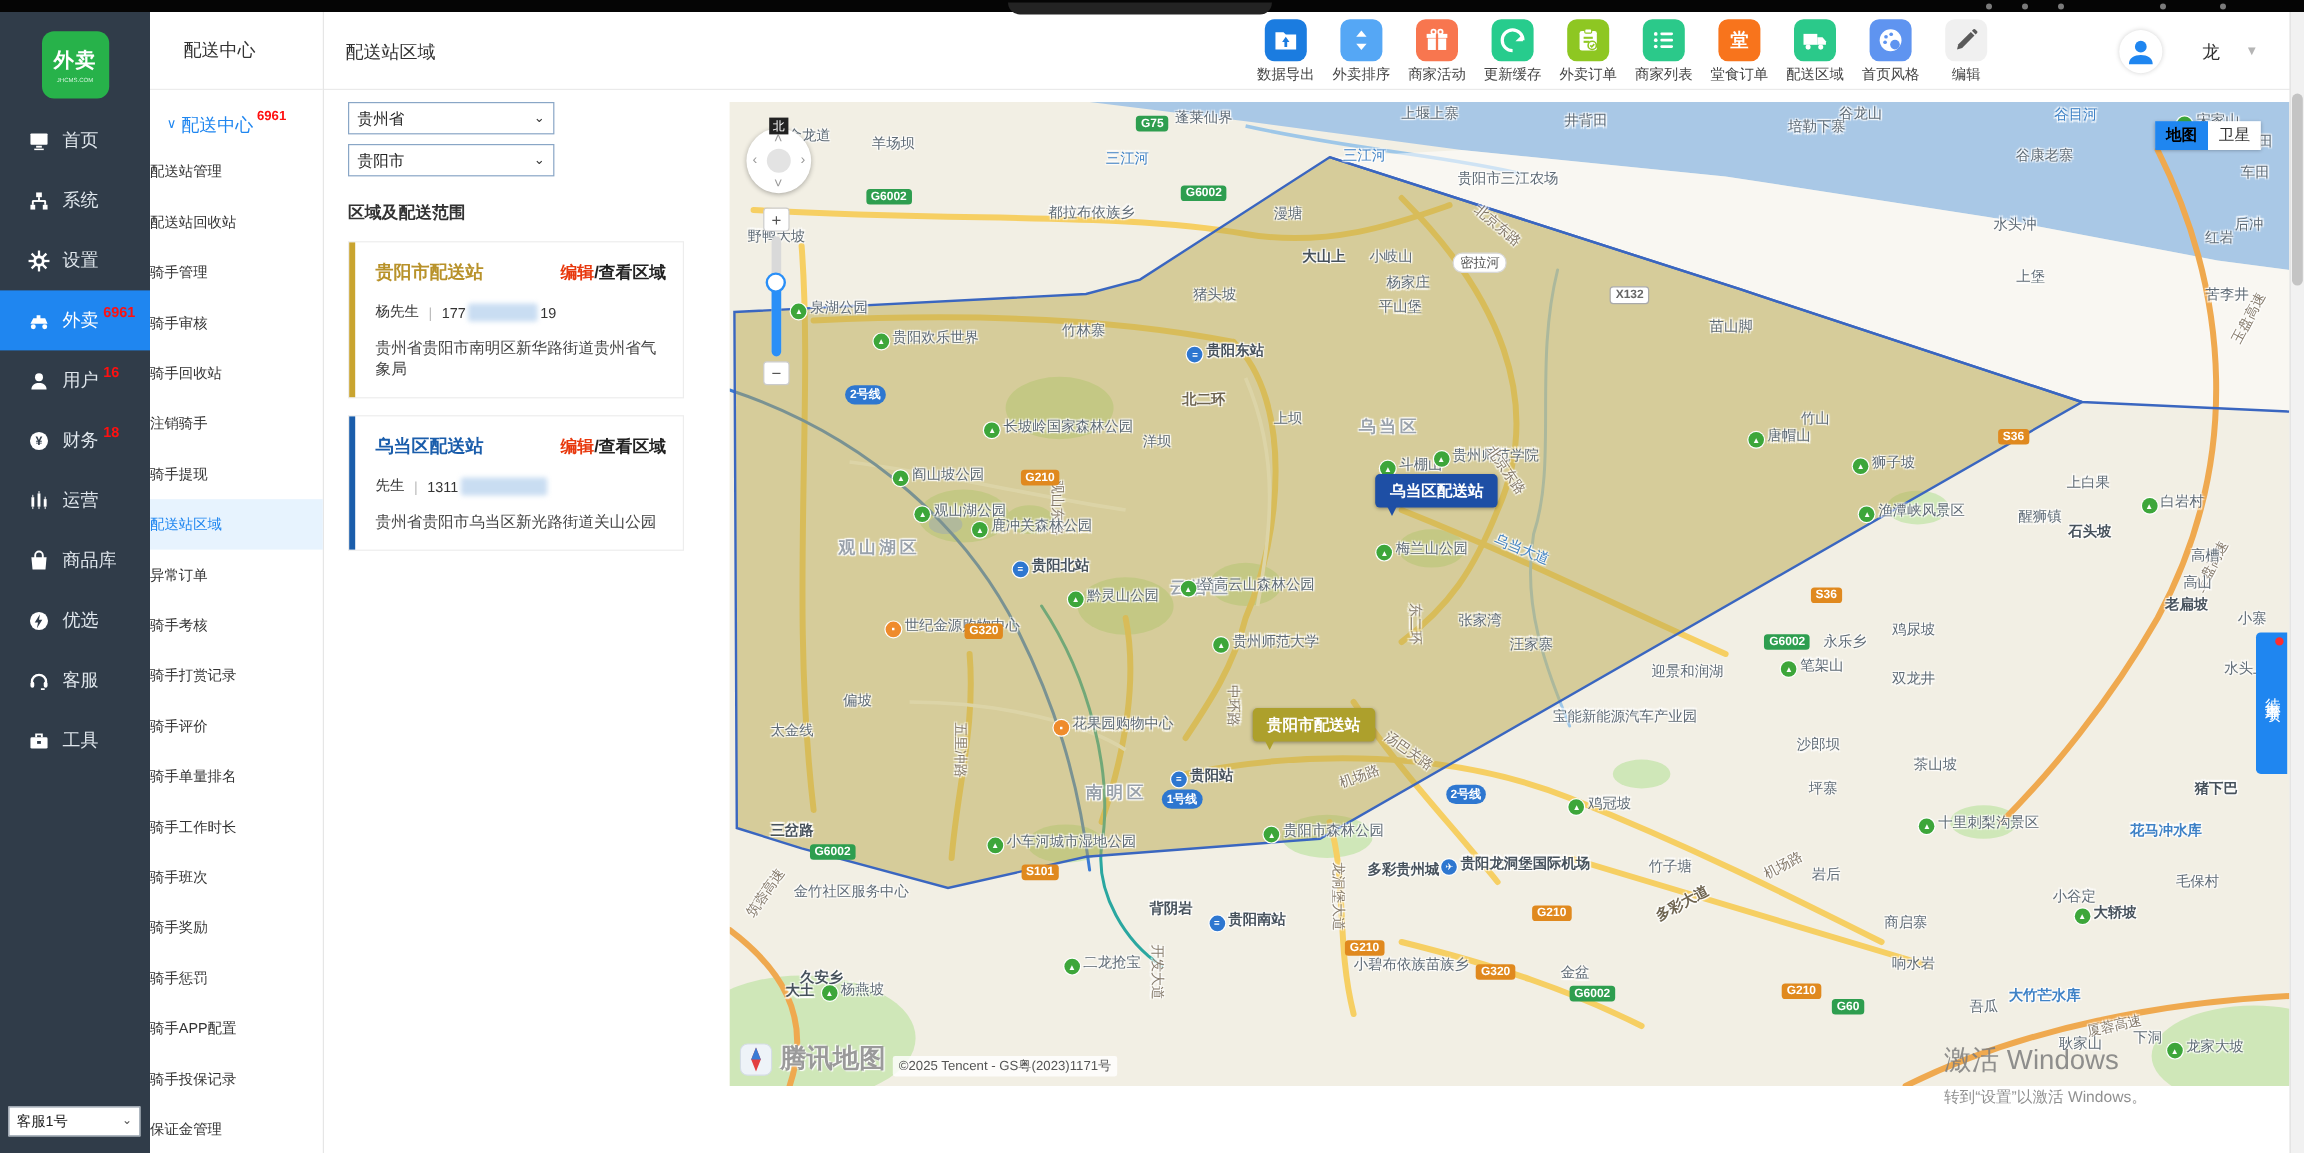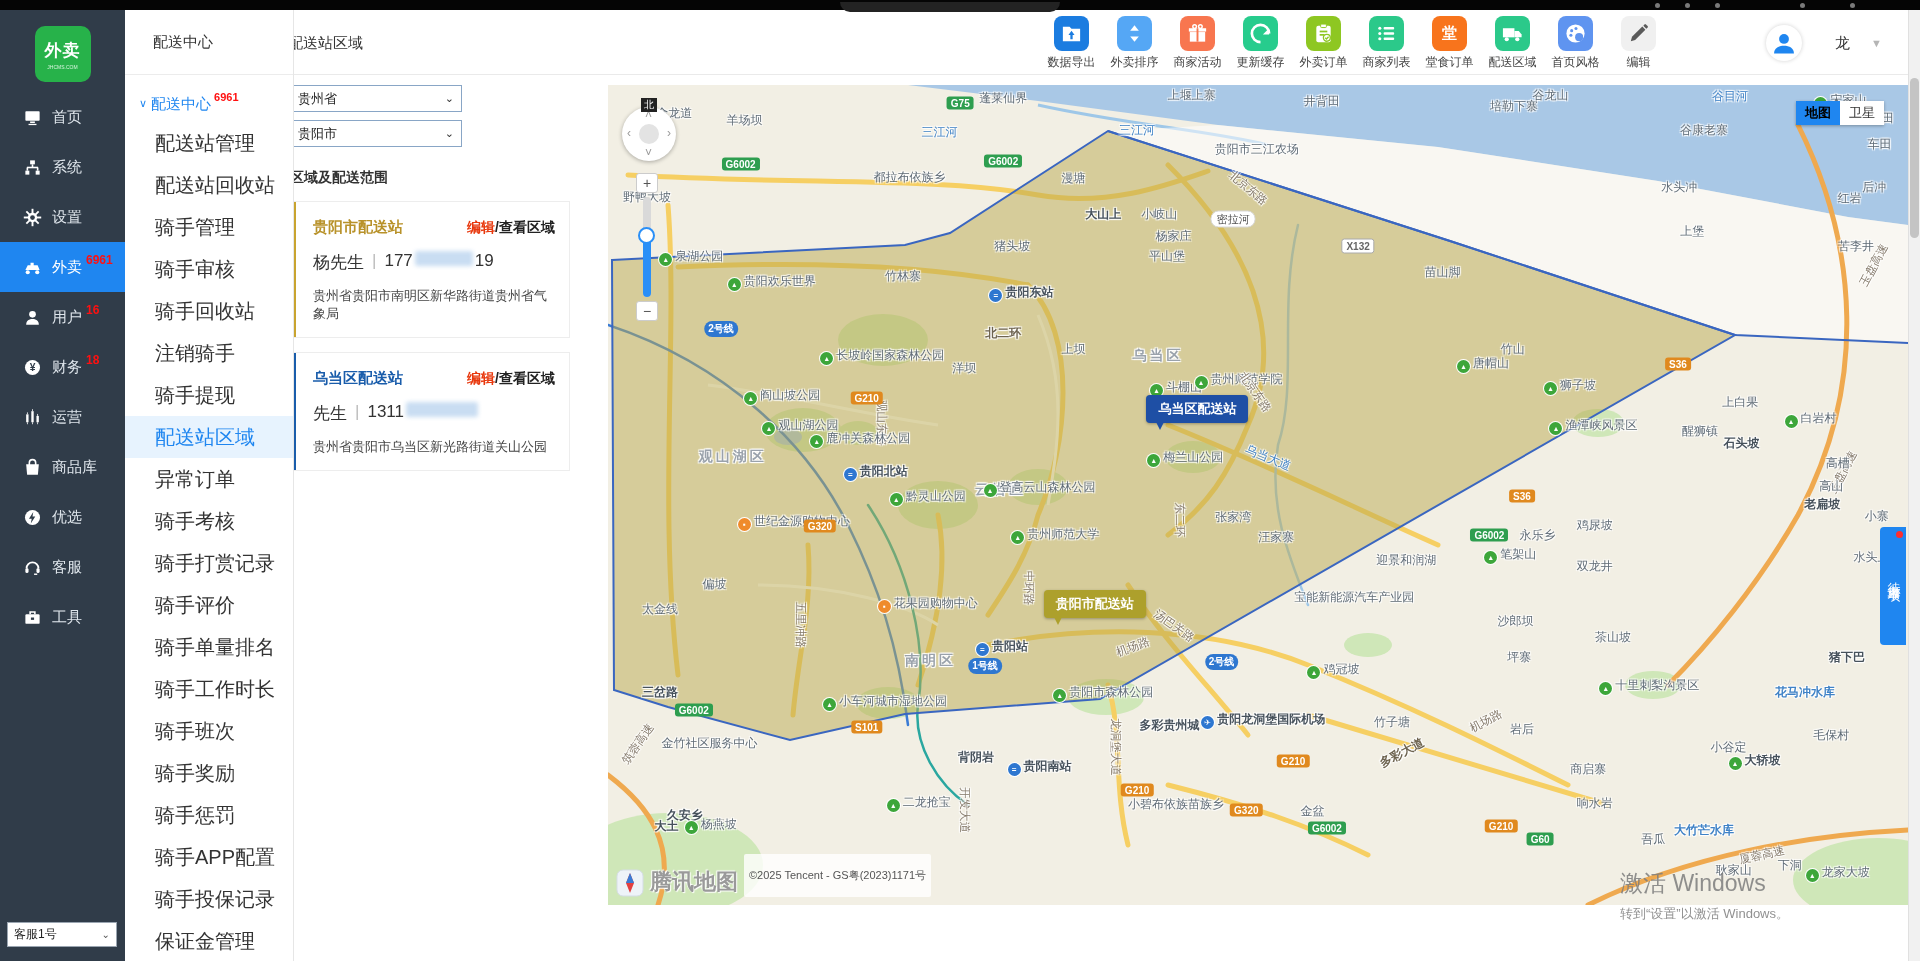--- a/index.html
+++ b/index.html
@@ -13,26 +13,26 @@
   .logo{width:56px;height:56px;margin:16px auto 10px;background:#27b24a;border-radius:10px;display:flex;flex-direction:column;align-items:center;justify-content:center;}
   .logo .lt{color:#fff;font-weight:bold;font-size:17px;letter-spacing:1px;}
   .logo .ls{color:#d7f5de;font-size:5px;margin-top:2px;}
   .sbitem{position:relative;height:50px;display:flex;align-items:center;padding-left:22px;cursor:pointer;color:#dfe6ec;font-size:15px;}
   .sbitem.active{background:#1f86f0;color:#fff;}
   .sbicon{width:20px;height:20px;margin-right:10px;display:inline-flex;align-items:center;justify-content:center;}
   .sbicon svg{width:19px;height:19px;}
   .sbbadge{color:#ff1010;font-weight:bold;font-size:12px;margin-left:4px;position:relative;top:-7px;}
   .footsel{position:absolute;left:7px;bottom:14px;width:110px;height:25px;background:#fff;border:1px solid #9aa5b1;font-size:12px;color:#222;display:flex;align-items:center;padding:0 6px;justify-content:space-between;}
   
-  #submenu{position:absolute;left:125px;top:10px;width:169px;height:951px;background:#fff;border-right:1px solid #e6e6e6;z-index:29;}
+  #submenu{position:absolute;left:125px;top:10px;width:145px;height:951px;background:#fff;border-right:1px solid #e6e6e6;z-index:29;}
   .smtitle{height:65px;display:flex;align-items:center;padding-left:28px;font-size:15px;color:#333;border-bottom:1px solid #ececec;}
   .smgroup{display:flex;align-items:flex-start;padding:20px 0 8px 14px;font-size:15px;color:#1f86f0;cursor:pointer;}
   .smgroup .chev{margin-right:4px;font-size:11px;position:relative;top:2px;color:#1f86f0;}
   .smgroup .gbadge{color:#ff1010;font-weight:bold;font-size:11px;margin-left:3px;position:relative;top:-4px;}
-  .smitem{height:42px;display:flex;align-items:center;padding-left:30px;font-size:20px;color:#333;cursor:pointer;}
+  .smitem{height:42px;display:flex;align-items:center;font-size:12px;color:#333;cursor:pointer;}
   .smitem.active{background:#e7f3fe;color:#1f86f0;}
   
   #mainhead{position:absolute;left:270px;top:10px;width:1650px;height:65px;background:#fff;border-bottom:1px solid #eaeaea;z-index:28;}
   .ptitle{position:absolute;left:18px;top:24px;font-size:15px;color:#333;}
   #tools{position:absolute;right:250px;top:6px;display:flex;}
   .tool{width:63px;display:flex;flex-direction:column;align-items:center;cursor:pointer;}
   .ticon{width:35px;height:35px;border-radius:8px;display:flex;align-items:center;justify-content:center;}
   .ticon svg{width:23px;height:23px;}
   .ticon .dchar{color:#fff;font-weight:bold;font-size:15px;}
   .tlabel{font-size:12px;color:#444;margin-top:3px;white-space:nowrap;}
@@ -44,21 +44,21 @@
   .sel{width:172px;height:27px;border:1px solid #89a6c6;background:#fff;font-size:13px;color:#222;display:flex;align-items:center;justify-content:space-between;padding:0 7px;cursor:pointer;}
   .sel+.sel{margin-top:8px;}
   .sel .caret{font-size:11px;color:#333;}
   .secttl{font-size:14px;font-weight:bold;color:#333;margin:22px 0 14px;}
   .card{position:relative;border:1px solid #ededed;background:#fff;padding:16px 14px 14px 22px;margin-bottom:14px;}
   .card .bar{position:absolute;left:0;top:0;bottom:0;width:5px;}
   .card .trow{display:flex;justify-content:space-between;align-items:center;}
   .card .cname{font-weight:bold;font-size:15px;}
   .card .links{font-size:14px;font-weight:bold;color:#222;cursor:pointer;}
   .card .links .ed{color:#e8380d;}
-  .card .crow{margin-top:14px;font-size:17px;color:#333;display:flex;align-items:flex-start;}
+  .card .crow{margin-top:14px;font-size:12px;color:#333;display:flex;align-items:flex-end;}
   .card .sep{color:#bbb;margin:0 8px;}
   .blur{display:inline-block;height:15px;border-radius:2px;background:#c9ddf2;filter:blur(2px);margin:0 2px;}
   .card .addr{margin-top:13px;font-size:13px;color:#444;}
   
   #map{position:absolute;left:608px;top:85px;width:1300px;height:820px;background:#f2efe4;overflow:hidden;z-index:10;}
   #map svg.base{position:absolute;left:0;top:0;}
   .mlb{position:absolute;font-size:12px;color:#5f6b76;white-space:nowrap;transform:translate(-50%,-50%);text-shadow:1px 1px 1px #fff,-1px -1px 1px #fff,1px -1px 1px #fff,-1px 1px 1px #fff;z-index:5;}
   .mlb.pb{font-weight:bold;color:#47525c;}
   .mlb.d{font-size:14px;color:#9aa2ab;font-weight:bold;letter-spacing:3px;}
   .mlb.w{color:#3f82c6;}
@@ -85,21 +85,21 @@
   .zslider{position:absolute;left:28px;top:88px;width:22px;z-index:12;}
   .zbtn{width:22px;height:20px;background:#fff;border:1px solid #ccc;text-align:center;line-height:18px;font-size:14px;color:#555;cursor:pointer;border-radius:3px;}
   .ztrack{position:relative;width:8px;height:100px;margin:4px auto;background:#d9d9d9;border-radius:4px;}
   .ztrack .fill{position:absolute;left:0;bottom:0;width:8px;height:62px;background:#2a8ff7;border-radius:4px;}
   .zknob{position:absolute;left:-5px;top:30px;width:17px;height:17px;border-radius:50%;background:#fff;border:2px solid #2a8ff7;cursor:pointer;}
   .mtype{position:absolute;right:24px;top:16px;z-index:12;display:flex;box-shadow:0 1px 3px rgba(0,0,0,.3);}
   .mtbtn{padding:3px 9px;font-size:13px;cursor:pointer;background:#fff;color:#333;}
   .mtbtn.on{background:#1f86f0;color:#000000;font-weight:bold;}
   .mcopy{position:absolute;left:8px;bottom:8px;z-index:12;display:flex;align-items:flex-end;}
   .mlogo-txt{font-size:22px;font-weight:bold;color:#9a9a9a;text-shadow:1px 1px 1px #fff,-1px -1px 1px #fff;margin:0 6px;}
-  .mcr{font-size:11px;color:#555;background:rgba(255,255,255,.8);padding:14px 5px;border-radius:2px;}
+  .mcr{font-size:11px;color:#555;background:rgba(255,255,255,.8);padding:1px 5px;border-radius:2px;}
   
   #todotab{position:absolute;left:1880px;top:527px;width:26px;height:118px;background:#1f86f0;border-radius:4px 0 0 4px;color:#fff;z-index:40;display:flex;flex-direction:column;align-items:center;justify-content:center;font-size:13px;cursor:pointer;line-height:1.45;}
   #todotab .rdot{position:absolute;right:3px;top:4px;width:7px;height:7px;border-radius:50%;background:#ff2d2d;}
   #wmark{position:absolute;left:1620px;top:868px;z-index:50;color:rgba(125,125,125,.85);}
   #wmark .l1{font-size:23px;}
   #wmark .l2{font-size:13px;margin-top:6px;}
   #pgscroll{position:absolute;right:0;top:10px;width:12px;height:951px;background:#f1f1f1;border-left:1px solid #e0e0e0;z-index:55;}
   #pgscroll .thumb{position:absolute;left:1px;top:68px;width:9px;height:160px;background:#c4c4c4;border-radius:5px;}
 </style>
 </head>

